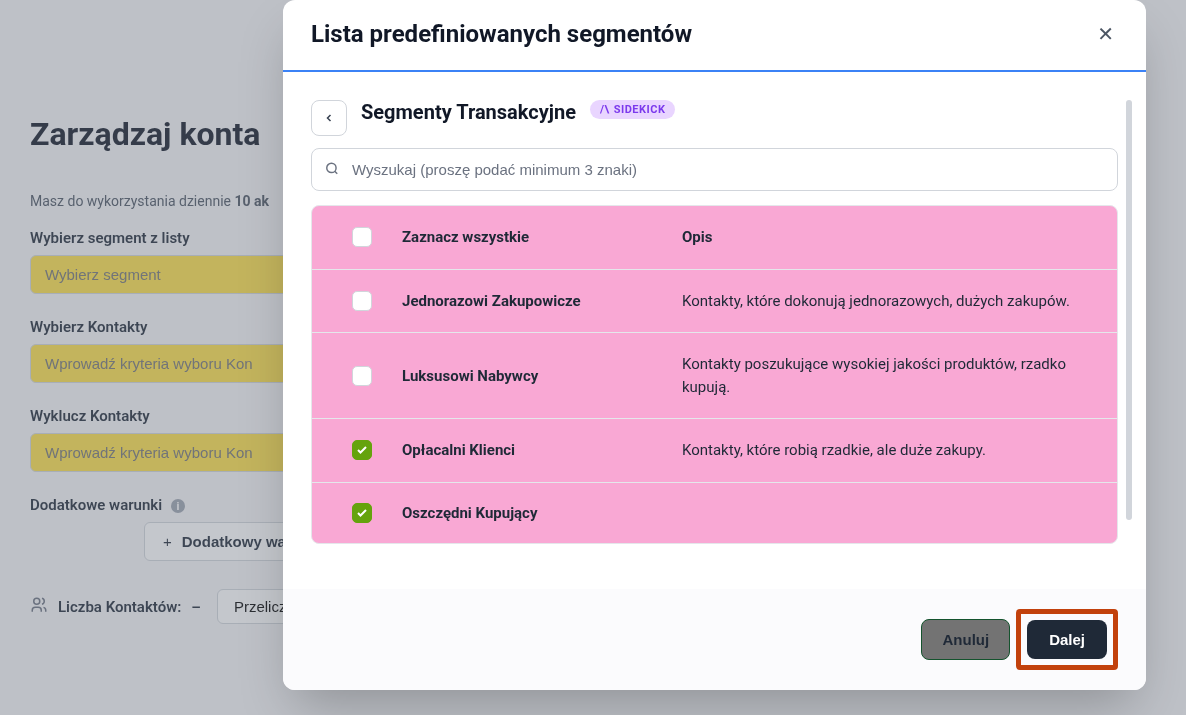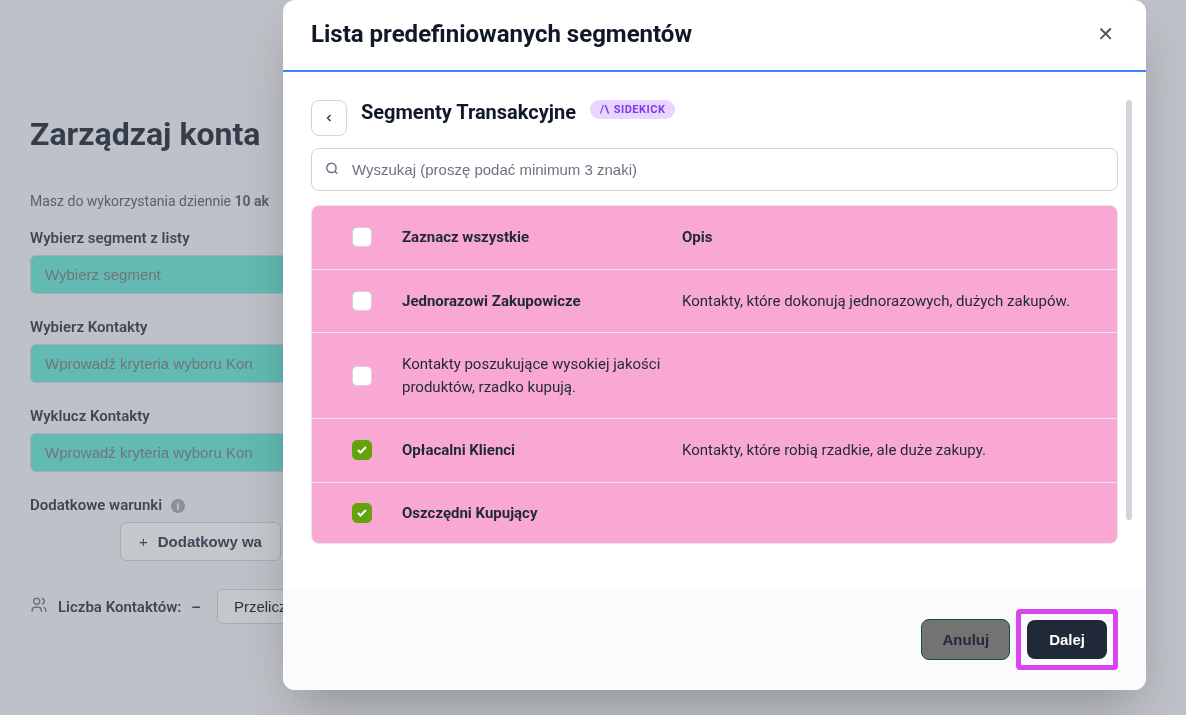--- a/index.html
+++ b/index.html
@@ -56,33 +56,33 @@
       margin-left: 4px;
     }
     
     .field-input {
       width: 260px;
       padding: 10px 14px;
       border: 1px solid #d1d5db;
       border-radius: 6px;
       font-size: 15px;
       color: #6b7280;
-      background: #5eead4;
+      background: #fde047;
     }
     
     .add-condition-btn {
       padding: 10px 18px;
       border: 1px solid #d1d5db;
       border-radius: 6px;
       background: #fff;
       font-size: 15px;
       font-weight: 600;
       color: #1f2937;
       cursor: pointer;
-      margin-left: 90px;
+      margin-left: 114px;
     }
     
     .add-condition-btn::before {
       content: "+";
       margin-right: 10px;
       font-weight: 400;
     }
     
     .contacts-footer {
       display: flex;
@@ -333,21 +333,21 @@
       border: 1px solid #14532d;
       border-radius: 8px;
       background: #737373;
       font-size: 15px;
       font-weight: 600;
       color: #1f2937;
       cursor: pointer;
     }
     
     .next-btn-wrapper {
-      border: 5px solid #d946ef;
+      border: 5px solid #c2410c;
       border-radius: 4px;
       padding: 6px;
     }
     
     .next-btn {
       padding: 11px 22px;
       border: none;
       border-radius: 8px;
       background: #1f2937;
       font-size: 15px;
@@ -458,20 +458,21 @@
           <div class="checkbox"></div>
         </div>
         <div class="col-name">Jednorazowi Zakupowicze</div>
         <div class="col-desc">Kontakty, które dokonują jednorazowych, dużych zakupów.</div>
       </div>
 
       <div class="table-row">
         <div class="checkbox-cell">
           <div class="checkbox"></div>
         </div>
+        <div class="col-name">Luksusowi Nabywcy</div>
         <div class="col-desc">Kontakty poszukujące wysokiej jakości produktów, rzadko kupują.</div>
       </div>
 
       <div class="table-row">
         <div class="checkbox-cell">
           <div class="checkbox checked">
             <svg viewBox="0 0 24 24" fill="none" stroke="currentColor" stroke-width="4">
                 <polyline points="20 6 9 17 4 12"></polyline>
               </svg>
           </div>

